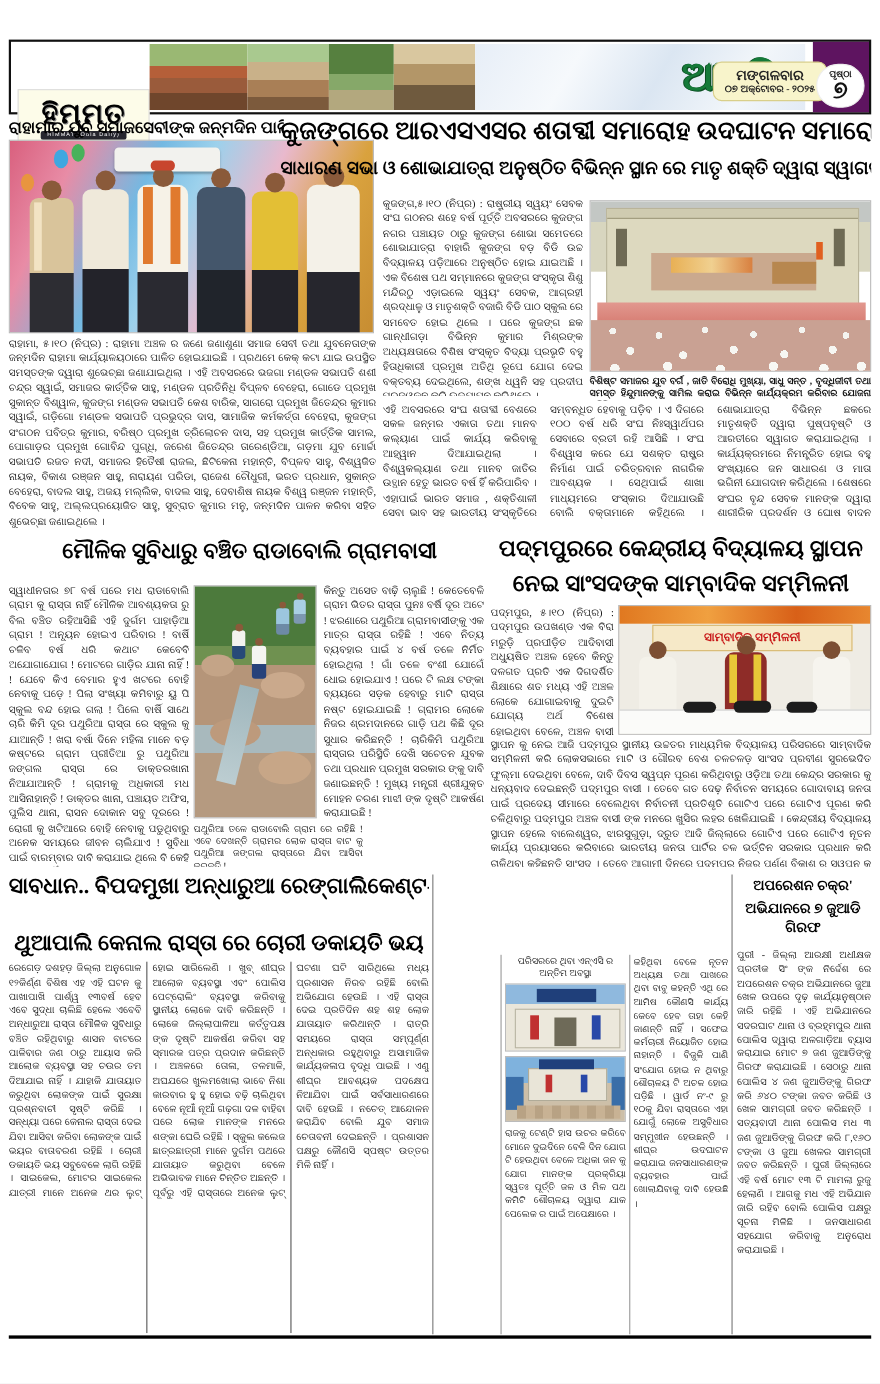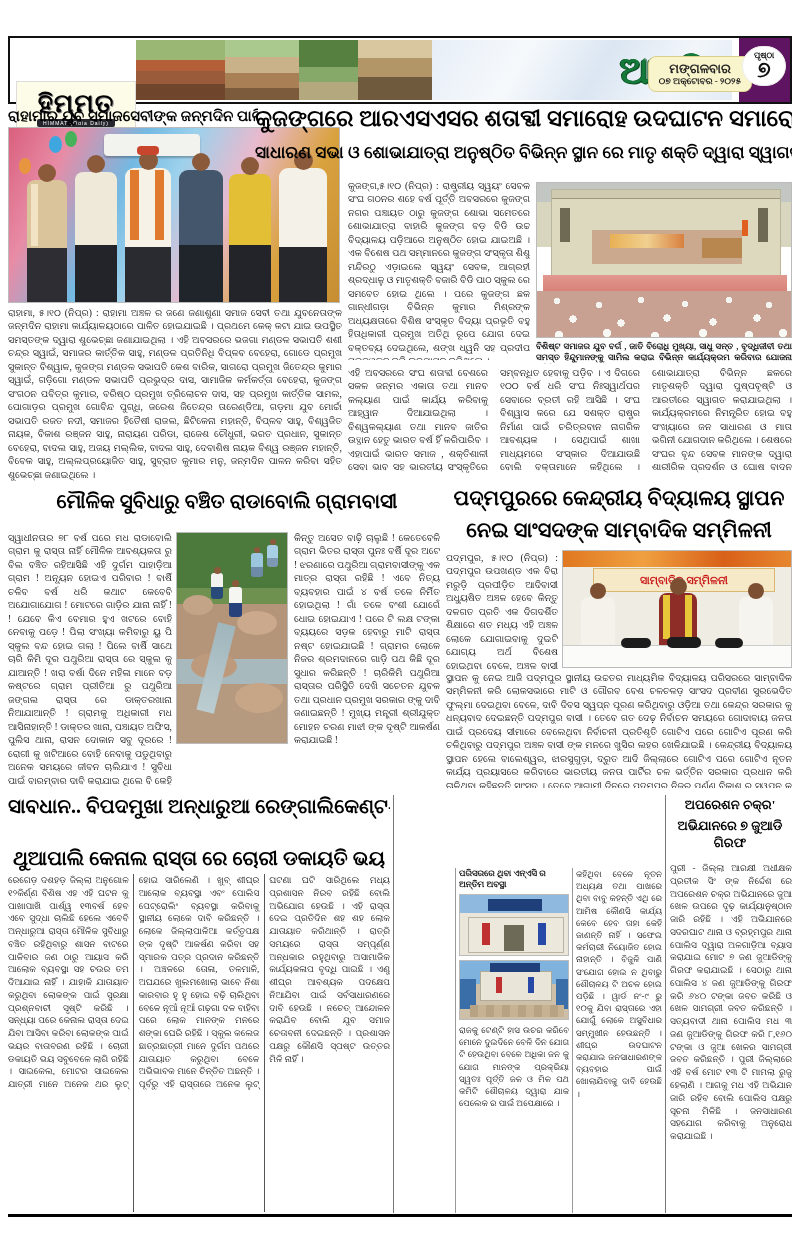--- a/index.html
+++ b/index.html
@@ -25,21 +25,21 @@
   .title-area{left:422px;top:2px;width:300px;height:60px;
       background:linear-gradient(120deg,#e7eef7 0%,#f6f9fc 30%,#dbe6f2 55%,#f2f6fa 80%,#e3ebf5 100%);
       display:flex;align-items:center;justify-content:flex-end;font-family:Liberation Serif, serif;}
   .title-txt{font-size:37px;font-weight:bold;color:#157a39;line-height:1;
              text-shadow:1px 1px 0 #0c4f23, -1px 0 0 #0c4f23;}
   .purple{left:729px;top:0px;width:51px;height:64px;background:#5e1460;}
   .date-box{left:638px;top:18px;width:102px;height:34px;background:#f8f4cb;border:1px solid #d9cf8a;
             border-radius:8px;display:flex;flex-direction:column;align-items:center;justify-content:center;z-index:3;}
   .date-day{font-size:13px;font-weight:bold;color:#222;line-height:1.2;}
   .date-date{font-size:9px;font-weight:bold;color:#222;line-height:1.2;}
-  .page-box{left:732px;top:8px;width:42px;height:38px;background:#fff;border-radius:20px;z-index:4;
+  .page-box{left:732px;top:20px;width:42px;height:38px;background:#fff;border-radius:20px;z-index:4;
             display:flex;flex-direction:column;align-items:center;justify-content:center;border:1px solid #eee;}
   .page-label{font-size:8.5px;font-weight:bold;color:#111;line-height:1;}
   .page-num{font-size:22px;font-weight:bold;color:#111;line-height:1;}
   
   .fig{position:absolute;}
   .head{position:absolute;border-radius:50%;background:#8a5a3a;}
   .mic{position:absolute;background:#1c1c1c;border-radius:2px;}
 </style>
 </head>
 <body>
@@ -164,20 +164,21 @@
     <div class="fig" style="left:52px;top:54px;width:13px;height:30px;background:linear-gradient(180deg,#f5f5f1 0 55%,#27427a 55%);border-radius:3px;">
         <div class="head" style="left:3px;top:-7px;width:7px;height:7px;"></div>
       </div>
     <div class="fig" style="left:74px;top:20px;width:12px;height:24px;background:linear-gradient(180deg,#9cc6de 0 60%,#6d8aa6 60%);border-radius:3px;">
         <div class="head" style="left:3px;top:-6px;width:6px;height:6px;"></div>
       </div>
     <div class="fig" style="left:90px;top:12px;width:11px;height:22px;background:linear-gradient(180deg,#a9cfe4 0 60%,#7d98b2 60%);border-radius:3px;">
         <div class="head" style="left:3px;top:-6px;width:6px;height:6px;"></div>
       </div>
   </div>
+  <div class="abs cap" style="left:176px;top:748px;width:154px;height:40px;font-weight:normal;">ପଥୁରିଆ ତଳେ ରାଡାବୋଲି ଗ୍ରାମ ରେ ରହିଛି ! ଏବେ ଦେଖନ୍ତି ଗ୍ରାମର ଲୋକ ରାସ୍ତା ବାଟ କୁ ପଥୁରିଆ ଜଙ୍ଗଲ ରାସ୍ତାରେ ଯିବା ଆସିବା କରନ୍ତି !</div>
 
   <div class="abs body-txt" style="left:294px;top:532px;width:146px;height:256px;">କିନ୍ତୁ ଅସେତ ବାଢ଼ି ଚାଲୁଛି ! କେତେବେଳି ଗ୍ରାମ ଭିତର ରାସ୍ତା ପୁନଃ ବର୍ଷି ଦୂର ଅଟେ ! ଝରଣାରେ ପଥୁରିଆ ଗ୍ରାମବାସୀଙ୍କୁ ଏକ ମାତ୍ର ରାସ୍ତା ରହିଛି ! ଏବେ ନିତ୍ୟ ବ୍ୟବହାର ପାଇଁ ୪ ବର୍ଷ ତଳେ ନିର୍ମିତ ହୋଇଥିଲା ! ଗାଁ ତଳେ ବଂଶୀ ଯୋଗେଁ ଧୋଇ ହୋଇଯାଏ ! ପରେ ଟି ଲକ୍ଷ ଟଙ୍କା ବ୍ୟୟରେ ସଡ଼କ ହେବାରୁ ମାଟି ରାସ୍ତା ନଷ୍ଟ ହୋଇଯାଇଛି ! ଗ୍ରାମର ଲୋକେ ନିଜର ଶ୍ରମଦାନରେ ଗାଡ଼ି ପଥ କିଛି ଦୂର ସୁଧାର କରିଛନ୍ତି ! ଚାରିକିମି ପଥୁରିଆ ରାସ୍ତାର ପରିସ୍ଥିତି ଦେଖି ସଚେତନ ଯୁବକ ତଥା ପ୍ରଧାନ ପ୍ରମୁଖ ସରକାର ଙ୍କୁ ଦାବି ଜଣାଇଛନ୍ତି ! ମୁଖ୍ୟ ମନ୍ତ୍ରୀ ଶ୍ରୀଯୁକ୍ତ ମୋହନ ଚରଣ ମାଝୀ ଙ୍କ ଦୃଷ୍ଟି ଆକର୍ଷଣ କରାଯାଇଛି !</div>
 
   <div class="abs hl" style="left:446px;top:518px;width:346px;height:30px;font-size:21px;">ନେଇ ସାଂସଦଙ୍କ ସାମ୍ବାଦିକ ସମ୍ମିଳନୀ</div>
   <div class="abs hl" style="left:446px;top:486px;width:346px;height:30px;font-size:21px;">ପଦ୍ମପୁରରେ କେନ୍ଦ୍ରୀୟ ବିଦ୍ୟାଳୟ ସ୍ଥାପନ</div>
 
   <div class="abs body-txt" style="left:446px;top:552px;width:112px;height:118px;">ପଦ୍ମପୁର, ୫।୧୦ (ନିପ୍ର) : ପଦ୍ମପୁର ଉପଖଣ୍ଡ ଏକ ବିରା ମରୁଡ଼ି ପ୍ରପୀଡ଼ିତ ଆଦିବାସୀ ଅଧ୍ୟୁଷିତ ଅଞ୍ଚଳ ହେବେ କିନ୍ତୁ ଦଳଗତ ପ୍ରତି ଏକ ଦିଗଦର୍ଶିତ ଶିକ୍ଷାରେ ଶତ ମଧ୍ୟ ଏହି ଅଞ୍ଚଳ ଲୋକେ ଯୋଗାଇବାକୁ ଦୁଇଟି ଯୋଗ୍ୟ ଅର୍ଥ ବିଶେଷ ହୋଇଥିବା ବେଳେ, ଅଞ୍ଚଳ ବାସୀ ଦାବି କରି ଆସୁଛନ୍ତି ।</div>
 
   <div class="abs photo" style="left:562px;top:550px;width:230px;height:118px;background:#efece4;">
     <div class="fig" style="left:0;top:0;width:230px;height:16px;background:linear-gradient(90deg,#e07820,#f0a040 35%,#d86018 70%,#e88830);"></div>
@@ -207,21 +208,21 @@
   <div class="abs hl" style="left:8px;top:795px;width:382px;height:30px;font-size:20px;">ସାବଧାନ.. ବିପଦମୁଖା ଅନ୍ଧାରୁଆ ରେଙ୍ଗାଲିକେଣ୍ଟ-</div>
   <div class="abs hl" style="left:8px;top:847px;width:382px;height:30px;font-size:20px;">ଥୁଆପାଲି କେନାଲ ରାସ୍ତା ରେ ଚୋରୀ ଡକାୟତି ଭୟ</div>
   <div class="abs body-txt" style="left:8px;top:874px;width:382px;height:338px;column-count:3;column-gap:10px;column-rule:1px solid #555;font-size:9px;">ରେଗେଡ଼ ଦଶହଡ଼ ଜିଲ୍ଲା ଅନୁଗୋଳ ୧୨କିର୍ଣ୍ଣ ବିଶିଷ ଏହ ଏହି ଘଟନ କୁ ପାଖାପାଖି ପାର୍ଶ୍ୱ ୧୩ବର୍ଷ ହେବ ଏବେ ସୁଦ୍ଧା ଚାଲିଛି ହେଲେ ଏବେବି ଅନ୍ଧାରୁଆ ରାସ୍ତା ମୌଳିକ ସୁବିଧାରୁ ବଞ୍ଚିତ ରହିଥିବାରୁ ଶାସନ ବାଟରେ ପାଳିବାର ଜଣ ଠାରୁ ଆୟାସ କରି ଆଲୋକ ବ୍ୟବସ୍ଥା ସହ ଚଉର ତମ ଦିଆଯାଇ ନାହିଁ । ଯାହାକି ଯାତାୟାତ କରୁଥିବା ଲୋକଙ୍କ ପାଇଁ ସୁରକ୍ଷା ପ୍ରଶ୍ନବାଚୀ ସୃଷ୍ଟି କରିଛି । ସନ୍ଧ୍ୟା ପରେ କେନାଲ ରାସ୍ତା ଦେଇ ଯିବା ଆସିବା କରିବା ଲୋକଙ୍କ ପାଇଁ ଭୟର ବାତାବରଣ ରହିଛି । ଚୋରୀ ଡକାୟତି ଭୟ ସବୁବେଳେ ଲାଗି ରହିଛି । ସାଇକେଲ, ମୋଟର ସାଇକେଲ ଯାତ୍ରୀ ମାନେ ଅନେକ ଥର ଲୁଟ୍ ହୋଇ ସାରିଲେଣି । ଖୁବ୍ ଶୀଘ୍ର ଆଲୋକ ବ୍ୟବସ୍ଥା ଏବଂ ପୋଲିସ ପେଟ୍ରୋଲିଂ ବ୍ୟବସ୍ଥା କରିବାକୁ ସ୍ଥାନୀୟ ଲୋକେ ଦାବି କରିଛନ୍ତି । ଲୋକେ ଜିଲ୍ଲାପାଳିଆ କର୍ତ୍ତୃପକ୍ଷ ଙ୍କ ଦୃଷ୍ଟି ଆକର୍ଷଣ କରିବା ସହ ସ୍ମାରକ ପତ୍ର ପ୍ରଦାନ କରିଛନ୍ତି । ଅଞ୍ଚଳରେ ତୋଳା, ତଳମାଳି, ଅଘଯରେ ଖୁଲମଖୋଲା ଭାବେ ନିଶା କାରବାର ହୁ ହୁ ହୋଇ ବଢ଼ି ଚାଲିଥିବା ବେଳେ ନୂଆଁ ନୂଆଁ ଗଢ଼ଗା ଦଳ ବାହିବା ପରେ ଲୋକ ମାନଙ୍କ ମନରେ ଶଙ୍କା ଘେରି ରହିଛି । ସ୍କୁଲ କଲେଜ ଛାତ୍ରଛାତ୍ରୀ ମାନେ ଦୁର୍ଗମ ପଥରେ ଯାତାୟାତ କରୁଥିବା ବେଳେ ଅଭିଭାବକ ମାନେ ଚିନ୍ତିତ ଅଛନ୍ତି । ପୂର୍ବରୁ ଏହି ରାସ୍ତାରେ ଅନେକ ଲୁଟ୍ ଘଟଣା ଘଟି ସାରିଥିଲେ ମଧ୍ୟ ପ୍ରଶାସନ ନିରବ ରହିଛି ବୋଲି ଅଭିଯୋଗ ହେଉଛି । ଏହି ରାସ୍ତା ଦେଇ ପ୍ରତିଦିନ ଶହ ଶହ ଲୋକ ଯାତାୟାତ କରିଥାନ୍ତି । ରାତ୍ରି ସମୟରେ ରାସ୍ତା ସମ୍ପୂର୍ଣ୍ଣ ଅନ୍ଧକାର ରହୁଥିବାରୁ ଅସାମାଜିକ କାର୍ଯ୍ୟକଳାପ ବୃଦ୍ଧି ପାଇଛି । ଏଣୁ ଶୀଘ୍ର ଆବଶ୍ୟକ ପଦକ୍ଷେପ ନିଆଯିବା ପାଇଁ ସର୍ବସାଧାରଣରେ ଦାବି ହେଉଛି । ନଚେତ୍ ଆନ୍ଦୋଳନ କରାଯିବ ବୋଲି ଯୁବ ସମାଜ ଚେତାବନୀ ଦେଇଛନ୍ତି । ପ୍ରଶାସନ ପକ୍ଷରୁ କୌଣସି ସ୍ପଷ୍ଟ ଉତ୍ତର ମିଳି ନାହିଁ ।</div>
 
   <div class="abs vrule" style="left:393px;top:795px;height:418px;"></div>
 
 
   <div class="abs vrule" style="left:455px;top:868px;height:345px;background:#999;"></div>
 
   <div class="abs" style="left:459px;top:868px;width:110px;height:345px;overflow:hidden;">
-    <div class="cap" style="height:26px;font-weight:bold;text-align:left;">ପରିସରରେ ଥିବା ଏନ୍‌ଏସି ର ଅନ୍ତିମ ଅବସ୍ଥା</div>
+    <div class="cap" style="height:26px;font-weight:normal;text-align:center;">ପରିସରରେ ଥିବା ଏନ୍‌ଏସି ର ଅନ୍ତିମ ଅବସ୍ଥା</div>
     <div class="photo" style="width:110px;height:62px;background:linear-gradient(180deg,#8fb9de 0 30%,#eae6da 30%);position:relative;">
       <div style="position:absolute;left:28px;top:4px;width:54px;height:12px;background:#1f3f7a;"></div>
       <div style="position:absolute;left:8px;top:22px;width:94px;height:34px;background:#ece8dc;border:1px solid #b9b4a2;"></div>
       <div style="position:absolute;left:22px;top:28px;width:8px;height:22px;background:#c03030;"></div>
       <div style="position:absolute;left:78px;top:28px;width:8px;height:22px;background:#2848a8;"></div>
       <div style="position:absolute;left:44px;top:30px;width:20px;height:26px;background:#6e6a58;"></div>
     </div>
     <div class="photo" style="width:110px;height:60px;margin-top:4px;background:linear-gradient(180deg,#7fb2dd 0 40%,#cdbfa8 40%);position:relative;">
       <div style="position:absolute;left:20px;top:10px;width:70px;height:28px;background:#e9e5d8;border:1px solid #b0ab98;"></div>
       <div style="position:absolute;left:30px;top:2px;width:50px;height:9px;background:#20407c;"></div>

